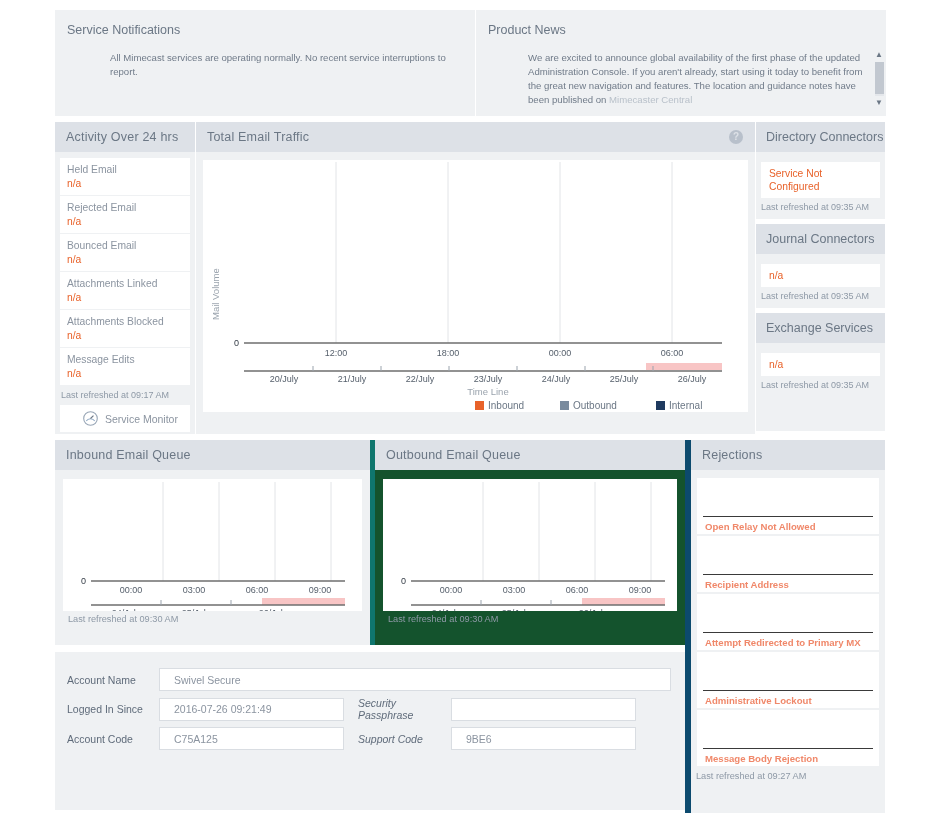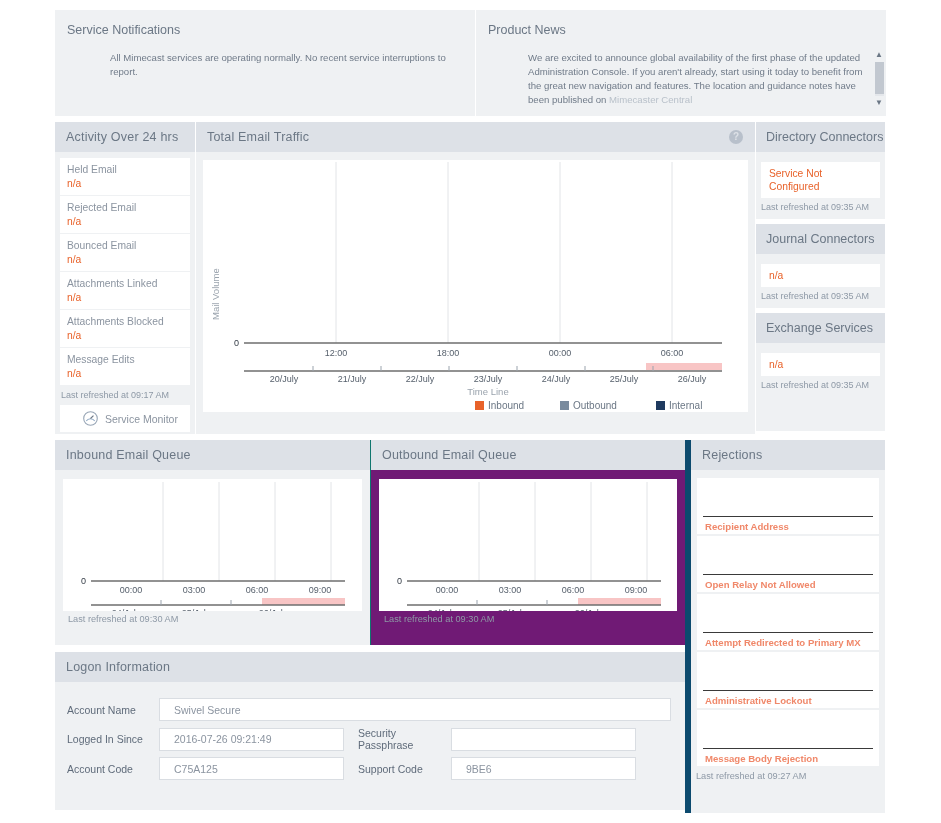--- a/index.html
+++ b/index.html
@@ -85,21 +85,21 @@
   .conn-value-box {
     background: #ffffff; margin: 10px 5px 0 5px; padding: 5px 8px;
     font-size: 10.3px; color: #e8622a; line-height: 13px;
   }
   .conn-refresh { font-size: 9px; color: #8e99a6; padding: 4px 0 7px 5px; }
   .conn-gap { height: 5px; background: #ffffff; }
 
   
   .bot-row { position: absolute; left: 55px; top: 440px; width: 831px; height: 373px; display: flex; }
   .queue { width: 315px; background: #eff1f3; }
-  .queue2 { width: 315px; background: #701a75; border-left: 1px solid #0f766e; }
+  .queue2 { width: 315px; background: #14532d; border-left: 5px solid #0f766e; }
   .q-body { padding: 9px 8px 0 8px; }
   .rejections { width: 200px; background: #eff1f3; border-left: 6px solid #0c4a6e; }
   .rej-list { padding: 8px 6px 0 6px; }
   .rej-item { background: #ffffff; height: 56px; position: relative; margin-bottom: 2px; }
   .rej-axis { position: absolute; left: 6px; right: 6px; bottom: 17px; height: 1px; background: #3a3a3a; }
   .rej-label {
     position: absolute; left: 8px; bottom: 2px;
     font-size: 9.6px; color: #f0886a; font-weight: bold; white-space: nowrap;
   }
 
@@ -108,21 +108,21 @@
   .logon-body { padding: 16px 12px 0 12px; }
   .form-row { display: flex; align-items: center; margin-bottom: 6px; }
   .form-label { font-size: 10.5px; color: #5f6b7a; width: 92px; flex: none; }
   .form-input {
     background: #ffffff; border: 1px solid #d9dde2;
     height: 23px; font-size: 10.5px; color: #8b94a0;
     display: flex; align-items: center; padding: 0 14px;
   }
   .fi-wide { width: 512px; }
   .fi-half { width: 185px; }
-  .form-label2 { font-size: 10.5px; color: #5f6b7a; width: 107px; flex: none; padding-left: 14px; }
+  .form-label2 { font-size: 10.5px; color: #5f6b7a; width: 107px; flex: none; padding-left: 14px; font-style: italic; }
 
   
   .ax-lbl { font-family: "Liberation Sans", sans-serif; font-size: 9px; fill: #555f6b; }
   .ax-lbl-zero { font-family: "Liberation Sans", sans-serif; font-size: 9px; fill: #333b45; }
   .ax-cap { font-family: "Liberation Sans", sans-serif; font-size: 9.5px; fill: #9aa3ad; }
   .yaxis-cap { font-family: "Liberation Sans", sans-serif; font-size: 9.5px; fill: #9aa3ad; }
   .leg-txt { font-family: "Liberation Sans", sans-serif; font-size: 10px; fill: #6b7785; }
 </style>
 </head>
 <body>
@@ -337,47 +337,44 @@
       </div>
     </div>
 
     <div class="rejections" style="height:373px;">
       <div class="panel-head">
         <span class="panel-title">Rejections</span>
       </div>
       <div class="rej-list">
         <div class="rej-item">
           <div class="rej-axis"></div>
+          <div class="rej-label">Open Relay Not Allowed</div>
+        </div>
+        <div class="rej-item">
+          <div class="rej-axis"></div>
           <div class="rej-label">Recipient Address</div>
         </div>
         <div class="rej-item">
           <div class="rej-axis"></div>
-          <div class="rej-label">Open Relay Not Allowed</div>
-        </div>
-        <div class="rej-item">
-          <div class="rej-axis"></div>
           <div class="rej-label">Attempt Redirected to Primary MX</div>
         </div>
         <div class="rej-item">
           <div class="rej-axis"></div>
           <div class="rej-label">Administrative Lockout</div>
         </div>
         <div class="rej-item">
           <div class="rej-axis"></div>
           <div class="rej-label">Message Body Rejection</div>
         </div>
       </div>
       <div class="refreshed">Last refreshed at 09:27 AM</div>
     </div>
   </div>
 
   <div class="logon">
-    <div class="panel-head">
-      <span class="panel-title">Logon Information</span>
-    </div>
     <div class="logon-body">
       <div class="form-row">
         <span class="form-label">Account Name</span>
         <span class="form-input fi-wide">Swivel Secure</span>
       </div>
       <div class="form-row">
         <span class="form-label">Logged In Since</span>
         <span class="form-input fi-half">2016-07-26 09:21:49</span>
         <span class="form-label2">Security Passphrase</span>
         <span class="form-input fi-half"></span>

